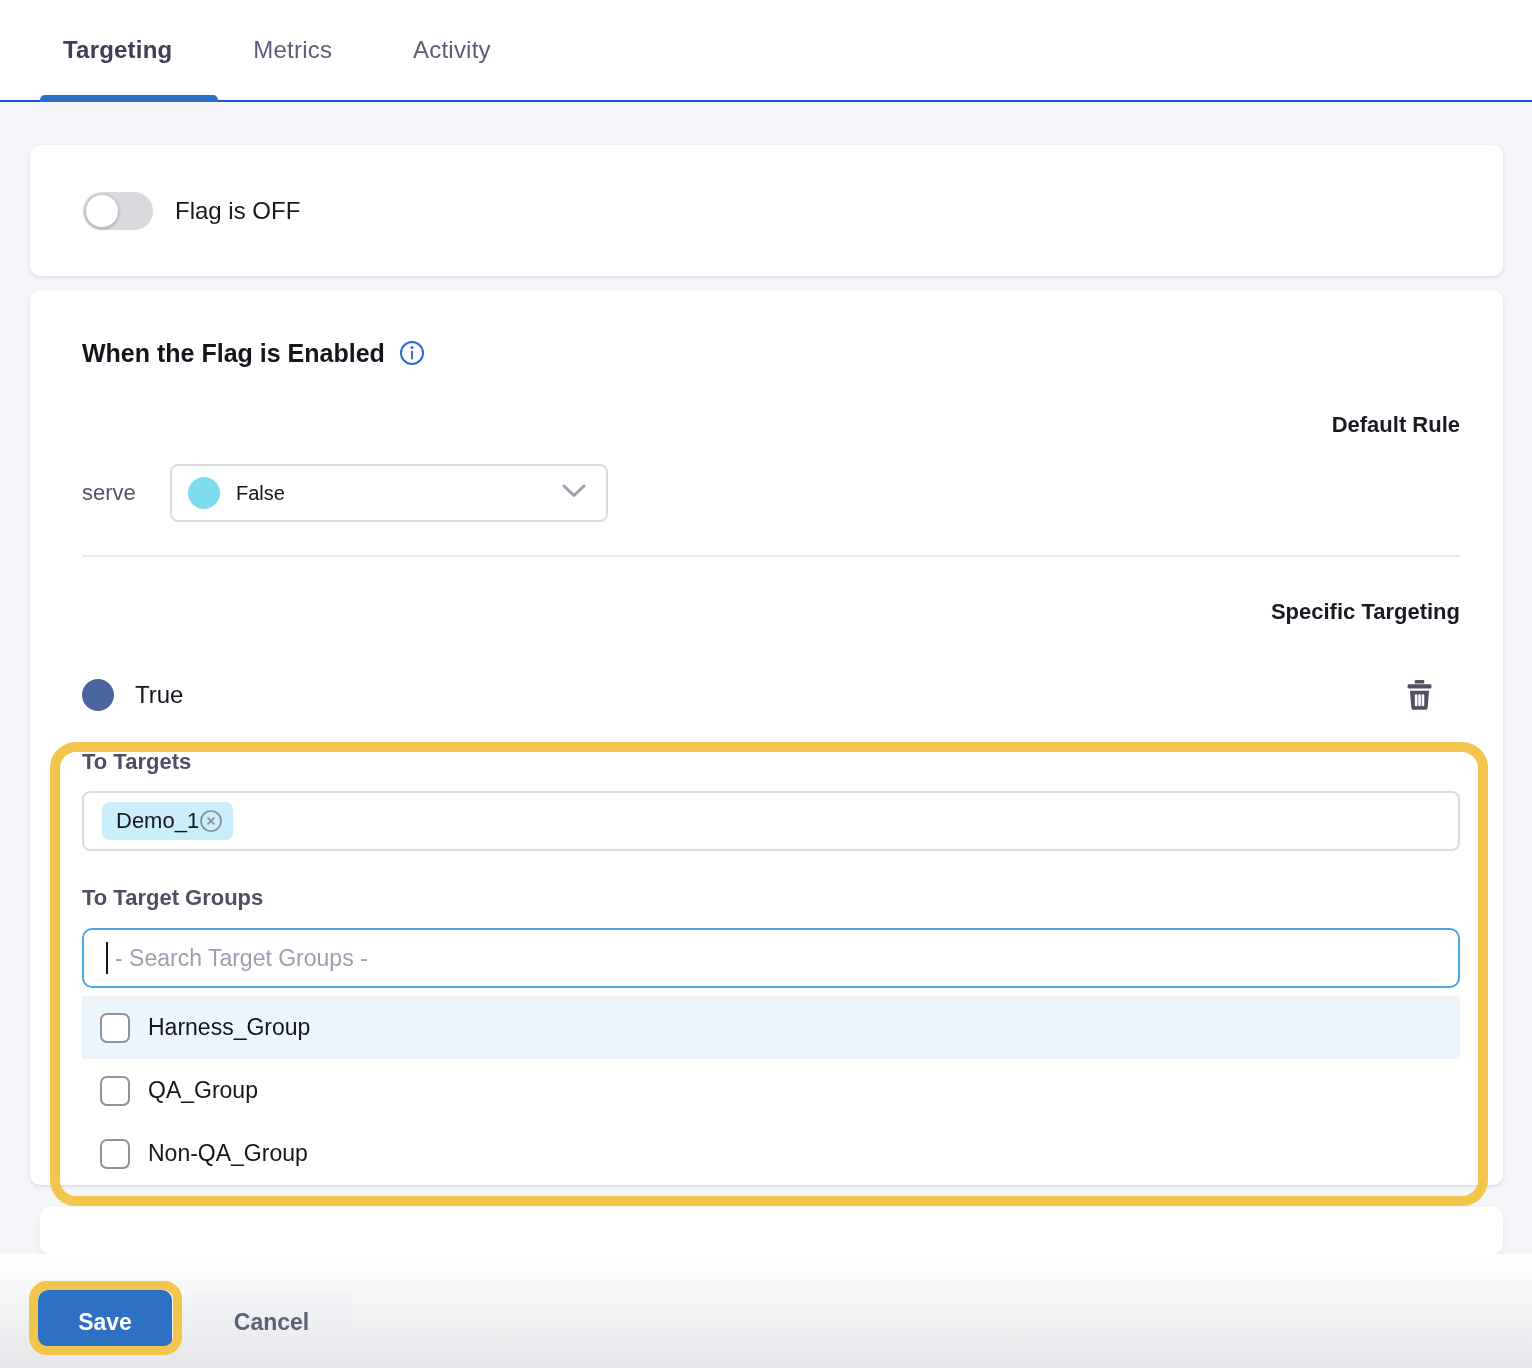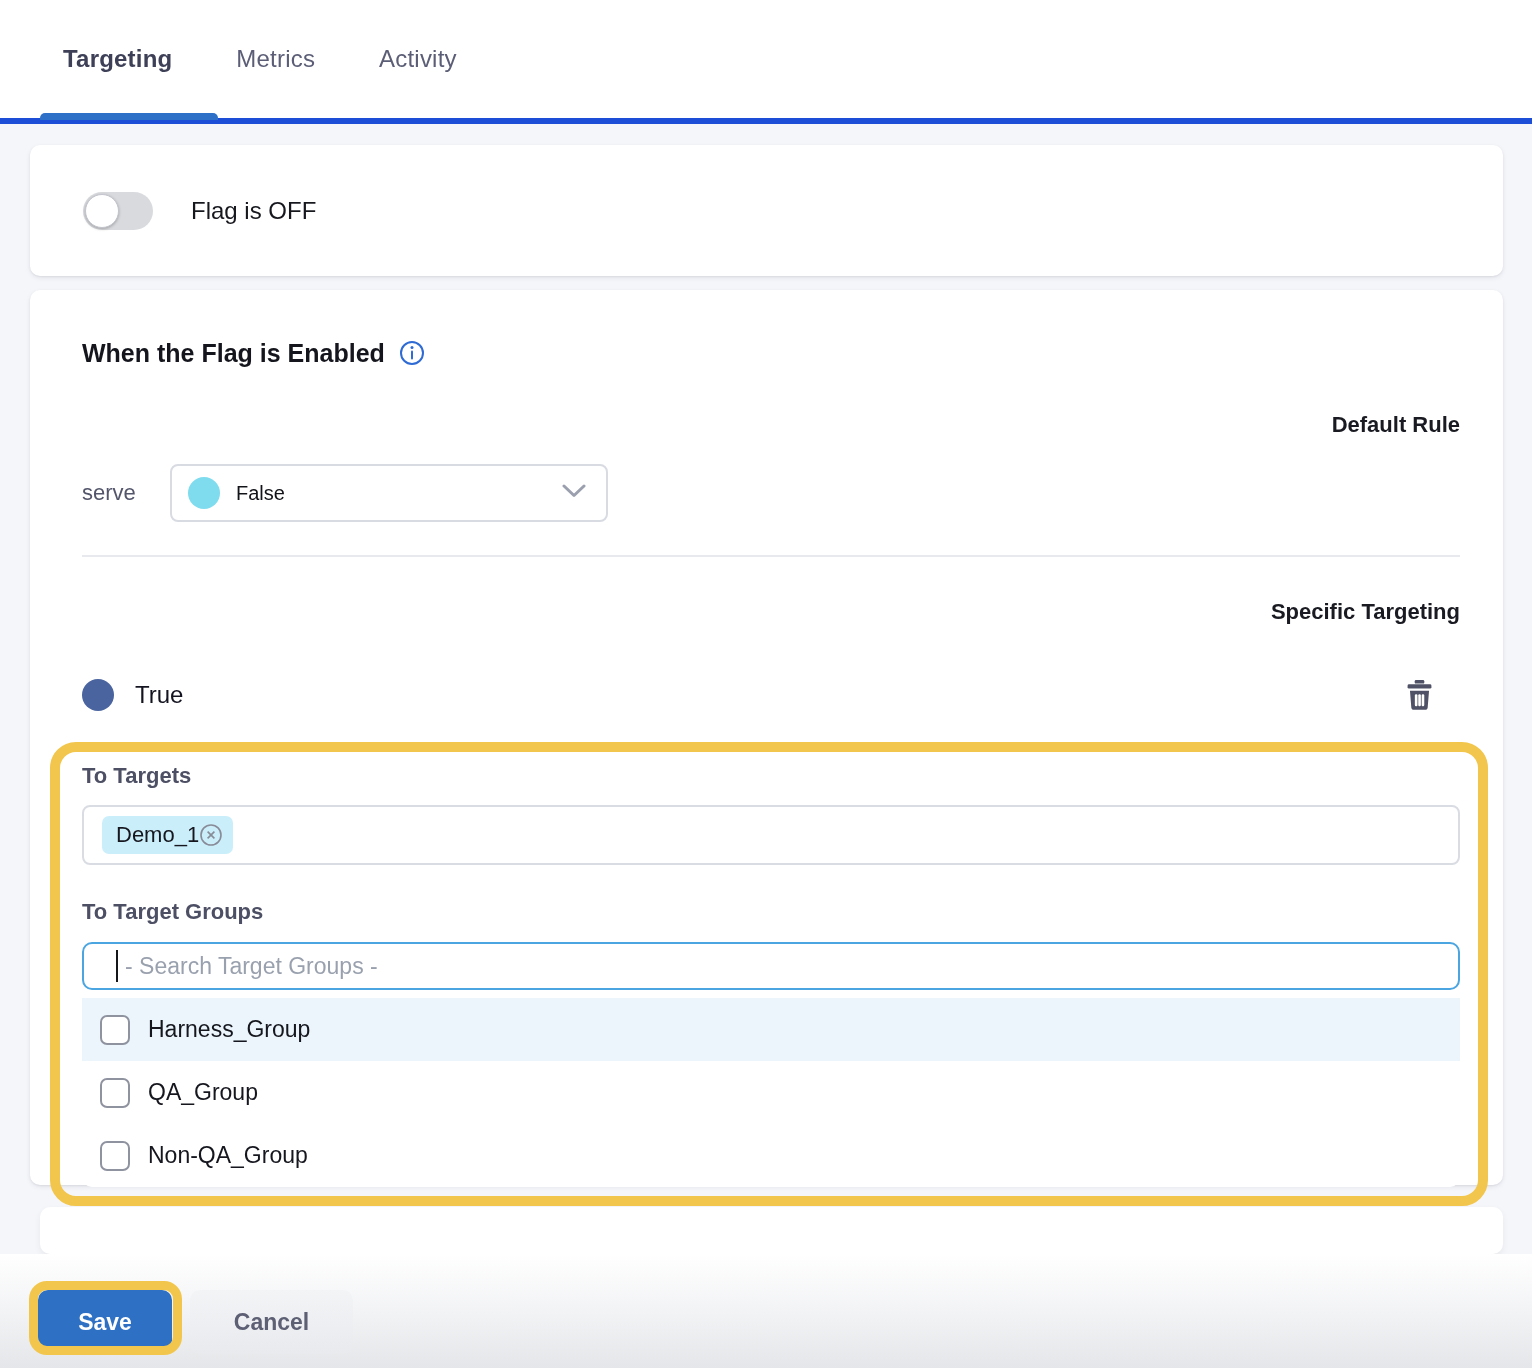--- a/index.html
+++ b/index.html
@@ -1,38 +1,38 @@
 <!DOCTYPE html>
 <html><head>
 <meta charset="utf-8">
 <style>
   html,body{margin:0;padding:0;background:#fff;}
   .screen{position:relative;width:1532px;height:1368px;background:#f5f6fa;overflow:hidden;
           font-family:"Liberation Sans",sans-serif;-webkit-font-smoothing:antialiased;}
 
   
-  .tabs-bar{position:absolute;top:0;left:0;right:0;height:124px;background:#fff;
-            border-bottom:6px solid #1d4ed8;display:flex;align-items:center;
-            padding-left:63px;gap:64px;box-sizing:border-box;}
+  .tabs-bar{position:absolute;top:0;left:0;right:0;height:102px;background:#fff;
+            border-bottom:2px solid #1d4ed8;display:flex;align-items:center;
+            padding-left:63px;gap:81px;box-sizing:border-box;}
   .tab{font-size:24px;color:#5b5e76;font-weight:500;letter-spacing:.2px;cursor:pointer;}
   .tab.active{color:#3d4057;font-weight:700;}
   .tab-underline{position:absolute;left:40px;bottom:-2px;width:178px;height:7px;
                  background:#2e6fc7;border-radius:5px 5px 0 0;}
 
   
   .card{position:absolute;left:30px;width:1473px;background:#fff;border-radius:10px;
         box-shadow:0 2px 5px rgba(40,41,61,.08),0 1px 2px rgba(96,97,112,.10);box-sizing:border-box;}
   .card-flag{top:145px;height:131px;display:flex;align-items:center;padding-left:53px;}
 
   
   .toggle{position:relative;width:70px;height:38px;border-radius:19px;background:#d8dade;flex:none;cursor:pointer;}
   .toggle .knob{position:absolute;top:2px;left:2px;width:34px;height:34px;border-radius:50%;
                 background:#fff;border:1px solid #c3c5cd;box-sizing:border-box;
                 box-shadow:0 1px 3px rgba(0,0,0,.25);}
-  .flag-label{font-size:24px;color:#17181e;margin-left:38px;}
+  .flag-label{font-size:24px;color:#17181e;margin-left:22px;}
 
   .card-main{top:290px;height:895px;padding:48px 43px 0 52px;}
 
   .title-row{display:flex;align-items:center;gap:14px;height:30px;}
   .title-row h2{margin:0;font-size:25px;font-weight:700;color:#15161d;line-height:30px;}
 
   .h3{margin:0;font-size:22px;font-weight:700;color:#1a1b22;line-height:26px;text-align:right;}
   .default-heading{margin-top:44px;}
   .specific-heading{margin-top:42px;}
 
@@ -46,31 +46,31 @@
   .select-value{font-size:20px;color:#121318;}
   .select .chev{margin-left:auto;}
 
   .divider{margin-top:33px;height:2px;background:#e8e9ef;}
 
   .true-row{margin-top:54px;height:32px;display:flex;align-items:center;gap:21px;}
   .true-label{font-size:24px;color:#131420;}
   .trash-btn{margin-left:auto;margin-right:26px;background:none;border:none;padding:0;cursor:pointer;line-height:0;}
 
   .field-label{font-size:22px;font-weight:700;color:#4d5064;line-height:26px;}
-  .lbl-targets{margin-top:52px;}
+  .lbl-targets{margin-top:38px;}
   .lbl-groups{margin-top:34px;}
 
   .targets-input{margin-top:16px;height:60px;border:2px solid #dadce3;border-radius:8px;background:#fff;
                  display:flex;align-items:center;padding:0 12px;box-sizing:border-box;cursor:text;}
   .chip{display:inline-flex;align-items:center;height:38px;padding:0 10px 0 14px;
         background:#cbeefb;border-radius:7px;font-size:22px;color:#15161e;margin-left:6px;}
   .chip .x{line-height:0;cursor:pointer;}
 
-  .search-input{margin-top:17px;height:48px;border:2px solid #4aa5e0;border-radius:10px;background:#fff;
-                display:flex;align-items:center;padding:0 32px;box-sizing:border-box;cursor:text;}
+  .search-input{margin-top:17px;height:60px;border:2px solid #4aa5e0;border-radius:10px;background:#fff;
+                display:flex;align-items:center;padding:0 22px;box-sizing:border-box;cursor:text;}
   .caret{width:2px;height:32px;background:#15161a;margin-right:7px;flex:none;}
   .placeholder{font-size:23px;color:#9aa1ae;}
 
   .menu{margin-top:8px;background:#fff;border-radius:0 0 10px 10px;}
   .option{height:63px;display:flex;align-items:center;gap:18px;padding:0 18px;
           font-size:23px;color:#15161e;cursor:pointer;}
   .option.highlighted{background:#ebf5fb;}
   .checkbox{width:30px;height:30px;border:2px solid #8f93a0;border-radius:7px;background:#fff;
             box-sizing:border-box;flex:none;cursor:pointer;}
 

